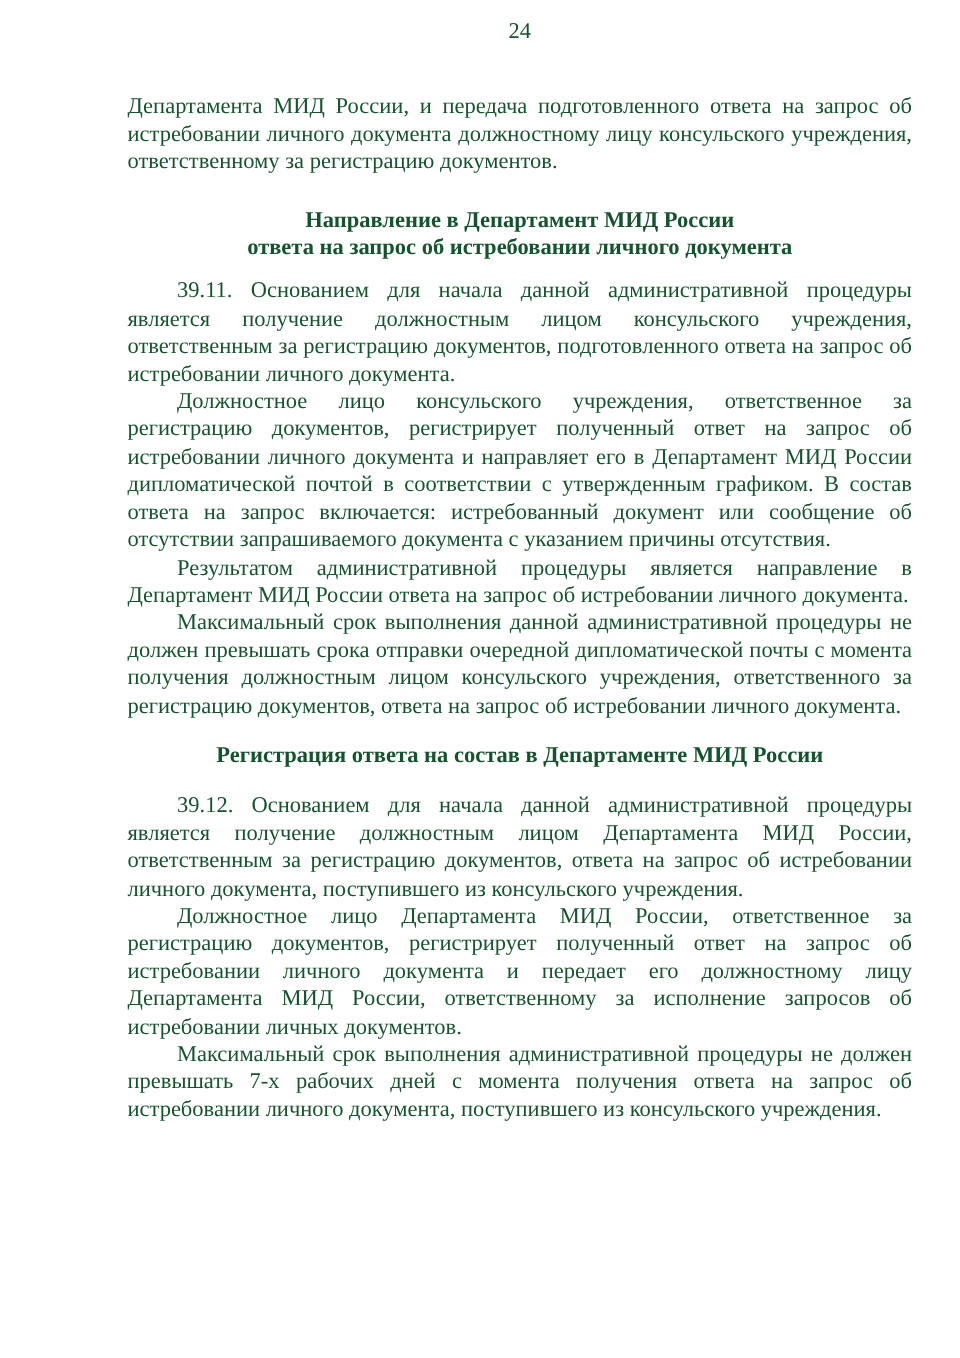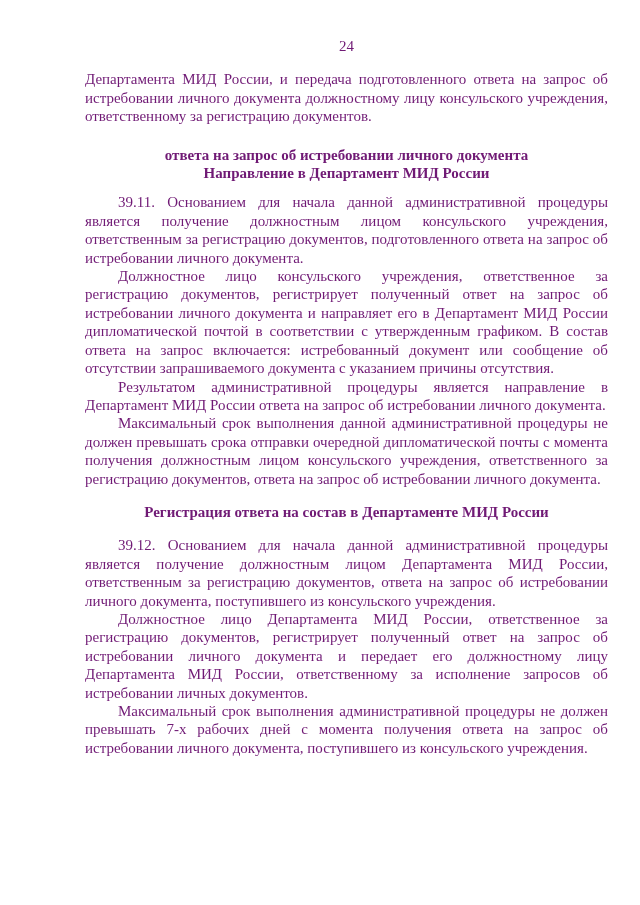--- a/index.html
+++ b/index.html
@@ -5,37 +5,37 @@
   html, body {
     margin: 0;
     padding: 0;
     background: #ffffff;
   }
   .page {
     position: relative;
     width: 640px;
     height: 905px;
     background: #ffffff;
-    color: #701a75;
+    color: #14532d;
     font-family: "Liberation Serif", "DejaVu Serif", serif;
     font-size: 15px;
     line-height: 18.4px;
     overflow: hidden;
     box-sizing: border-box;
-    padding-top: 37px;
+    padding-top: 12px;
   }
   .page-number {
     text-align: center;
     width: 523px;
     margin: 0 32px 0 85px;
     font-size: 15px;
   }
   .content {
     width: 523px;
-    margin: 15px 32px 0 85px;
+    margin: 32px 32px 0 85px;
   }
   .para {
     margin: 0;
     text-align: justify;
     text-indent: 33px;
   }
   .para.no-indent {
     text-indent: 0;
   }
   .heading {
@@ -62,22 +62,22 @@
 
 <div class="page">
 
   <div class="page-number">24</div>
 
   <div class="content">
 
     <p class="para no-indent">Департамента МИД России, и передача подготовленного ответа на запрос об истребовании личного документа должностному лицу консульского учреждения, ответственному за регистрацию документов.</p>
 
     <h2 class="heading heading-1">
+      <span class="hline">Направление в Департамент МИД России</span>
       <span class="hline">ответа на запрос об истребовании личного документа</span>
-      <span class="hline">Направление в Департамент МИД России</span>
     </h2>
 
     <p class="para">39.11. Основанием для начала данной административной процедуры является получение должностным лицом консульского учреждения, ответственным за регистрацию документов, подготовленного ответа на запрос об истребовании личного документа.</p>
 
     <p class="para">Должностное лицо консульского учреждения, ответственное за регистрацию документов, регистрирует полученный ответ на запрос об истребовании личного документа и направляет его в Департамент МИД России дипломатической почтой в соответствии с утвержденным графиком. В состав ответа на запрос включается: истребованный документ или сообщение об отсутствии запрашиваемого документа с указанием причины отсутствия.</p>
 
     <p class="para">Результатом административной процедуры является направление в Департамент МИД России ответа на запрос об истребовании личного документа.</p>
 
     <p class="para">Максимальный срок выполнения данной административной процедуры не должен превышать срока отправки очередной дипломатической почты с момента получения должностным лицом консульского учреждения, ответственного за регистрацию документов, ответа на запрос об истребовании личного документа.</p>
 

